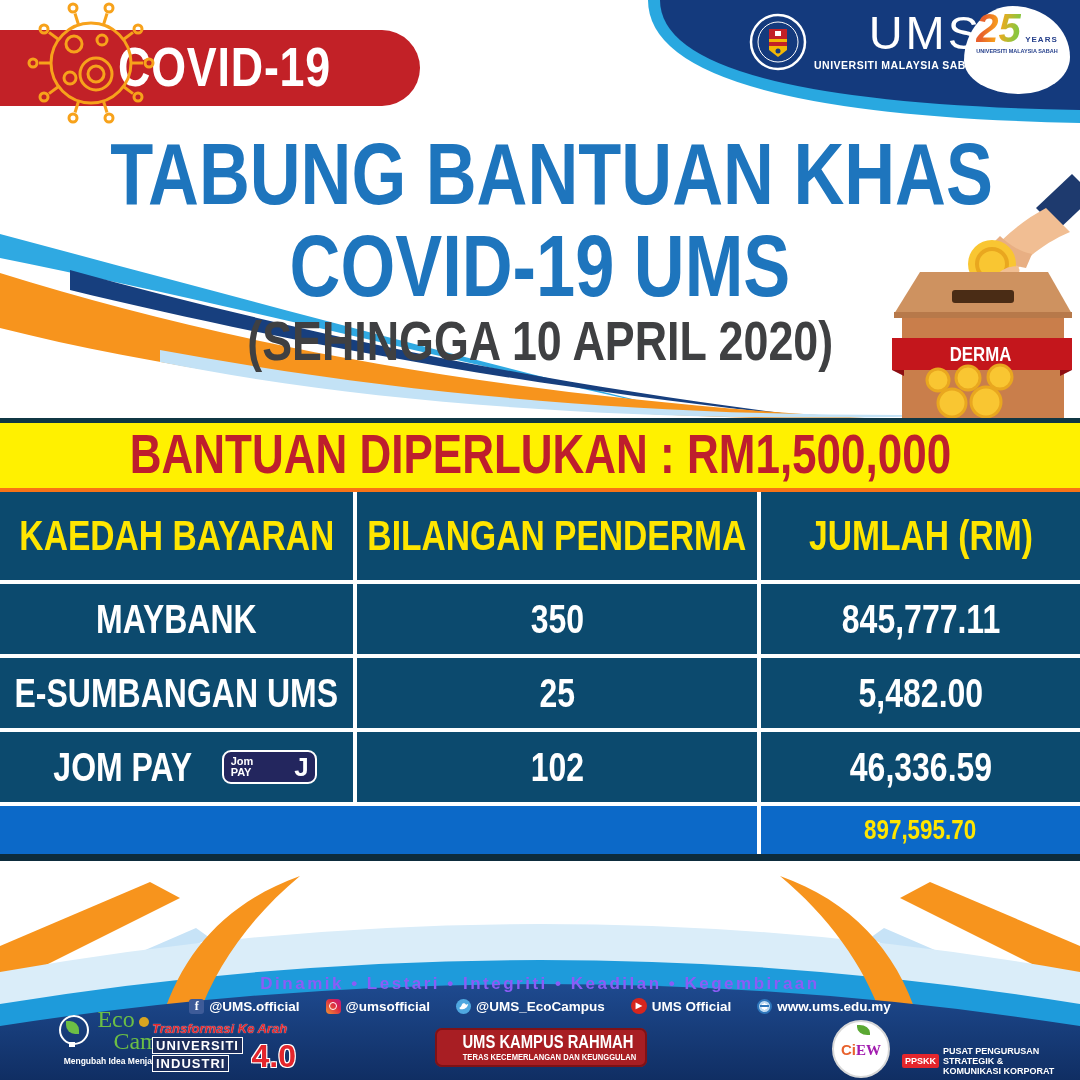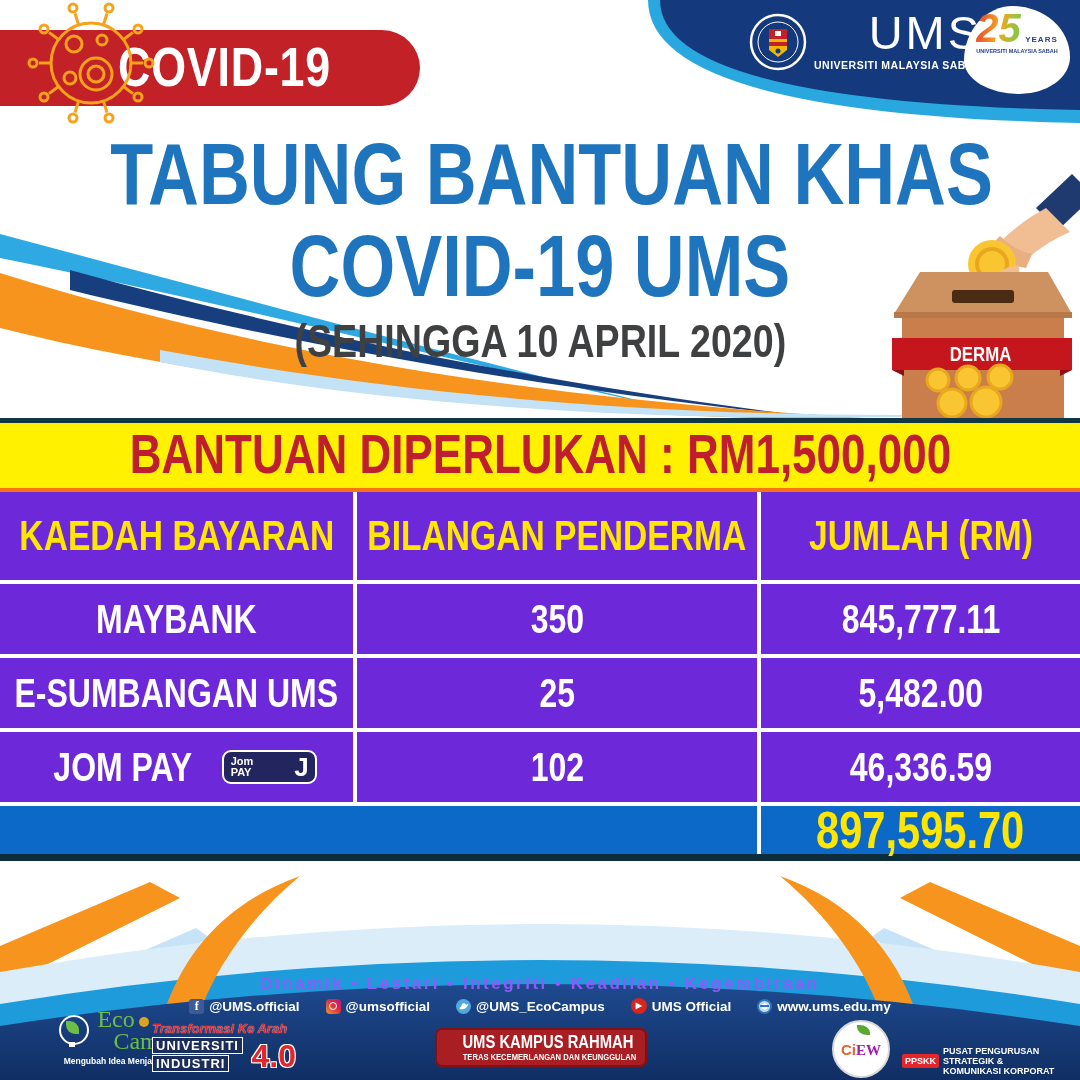--- a/index.html
+++ b/index.html
@@ -26,41 +26,41 @@
                background:linear-gradient(100deg,#e8612c 20%,#f9a61a 50%,#8cc63f 85%);
                -webkit-background-clip:text;background-clip:text;color:transparent;}
   .logo25 .yrs{font-size:8px;font-weight:bold;color:#27418c;letter-spacing:1px;line-height:8px;}
   .logo25 .cap{font-size:5.5px;font-weight:bold;color:#27418c;line-height:7px;}
 
   
   .title-line{left:0;width:1080px;text-align:center;color:#1e75bd;font-weight:bold;z-index:4;}
   .t1{top:128px;font-size:88px;line-height:92px;}
   .t2{top:220px;font-size:88px;line-height:92px;}
   .subtitle{left:0;top:312px;width:1080px;text-align:center;color:#3f4042;font-weight:bold;
-            font-size:47px;line-height:58px;z-index:4;}
+            font-size:56px;line-height:58px;z-index:4;}
   .swoosh{left:0;top:228px;z-index:1;}
   .donate-svg{left:880px;top:172px;z-index:5;}
   .derma{left:892px;top:339px;width:176px;text-align:center;color:#fff;font-weight:bold;
          font-size:21px;line-height:30px;z-index:6;}
 
   
   .target{left:0;top:418px;width:1080px;height:74px;background:#fff100;box-sizing:border-box;
           border-top:5px solid #103744;border-bottom:4px solid #f97316;text-align:center;z-index:7;}
   .target span{color:#be1e2d;font-weight:bold;font-size:55px;line-height:63px;}
 
   
   .tbl{left:0;top:492px;width:1080px;background:#fff;z-index:7;}
   .trow{display:grid;grid-template-columns:353px 400px 319px;column-gap:4px;margin-bottom:4px;}
   .trow:last-of-type{margin-bottom:0;}
-  .trow .cell{background:#6d28d9;display:flex;align-items:center;justify-content:center;}
+  .trow .cell{background:#0c4a6e;display:flex;align-items:center;justify-content:center;}
   .thead .cell{height:88px;color:#ffe600;font-weight:bold;font-size:42px;}
   .tbody .cell{height:70px;color:#ffffff;font-weight:bold;font-size:40px;}
   .ttotal{display:grid;grid-template-columns:757px 319px;column-gap:4px;}
   .ttotal .cell{background:#0c69c8;height:48px;display:flex;align-items:center;justify-content:center;
-                color:#ffe600;font-weight:bold;font-size:52px;}
+                color:#ffe600;font-weight:bold;font-size:28px;}
   .tbl-bottom{height:7px;background:#0d2c3c;margin-top:0;}
   .jompay{display:inline-flex;align-items:center;background:#23265e;border:2px solid #fff;
           border-radius:9px;padding:2px 6px 2px 7px;margin-left:12px;line-height:1;gap:40px;}
   .jompay .sm{font-size:11px;font-weight:bold;color:#fff;text-align:left;line-height:11px;}
   .jompay .bigj{font-size:26px;font-weight:bold;color:#fff;margin-left:1px;}
 
   
   .ftr-svg{left:0;top:868px;z-index:1;}
   .values-line{left:0;top:974px;width:1080px;text-align:center;color:#8b5cf6;font-weight:bold;
                font-size:17px;letter-spacing:2.5px;z-index:3;}

